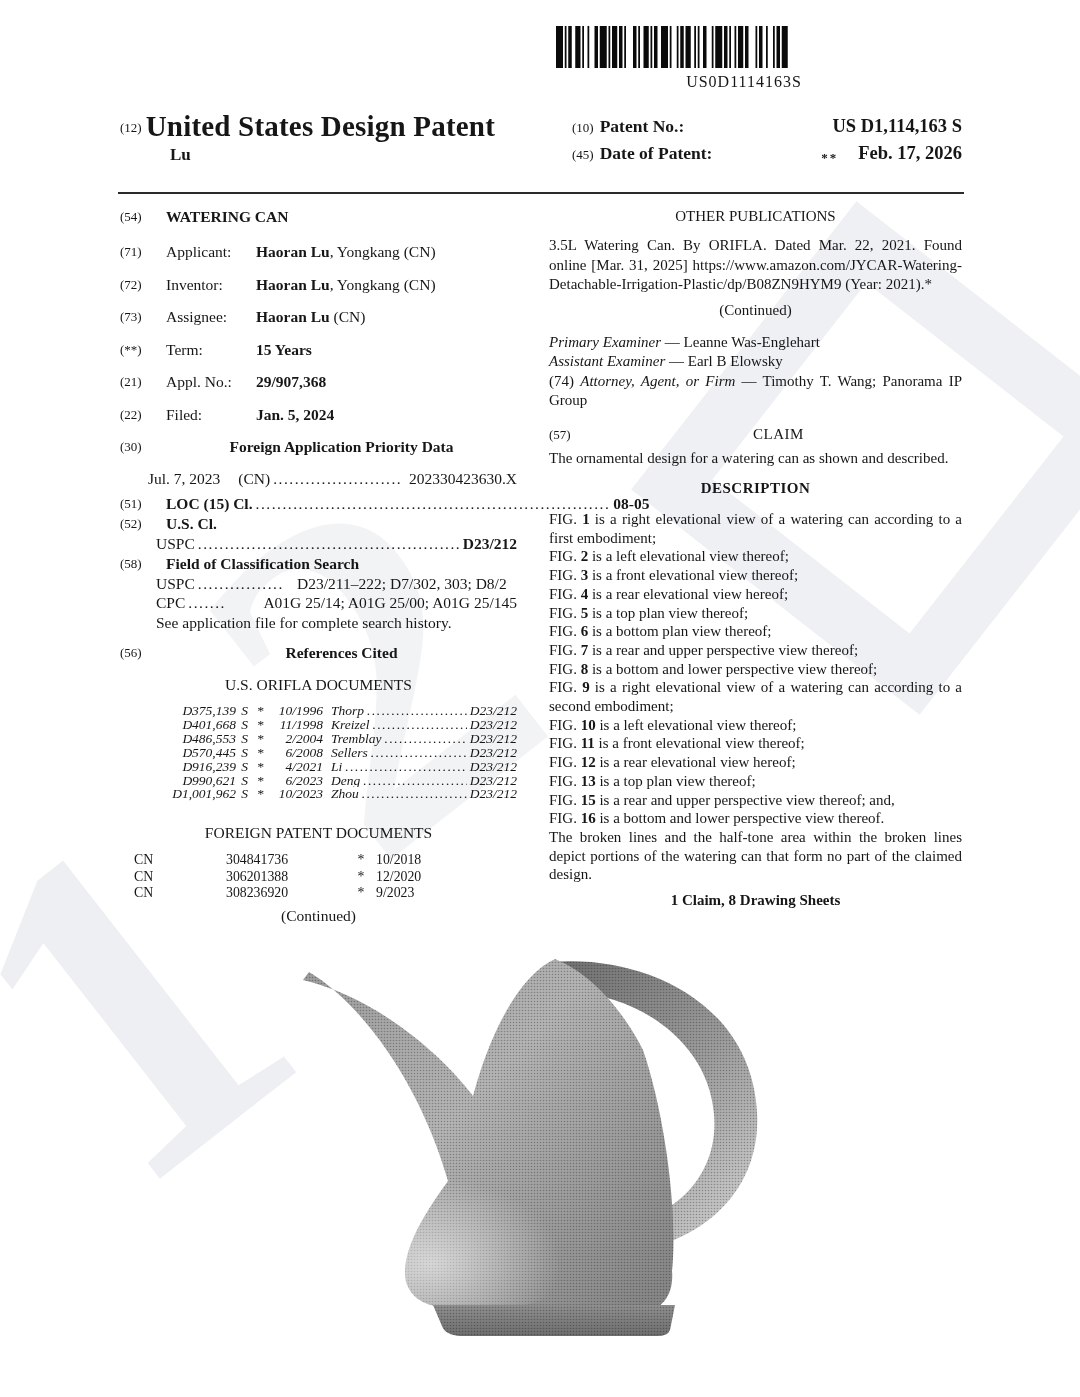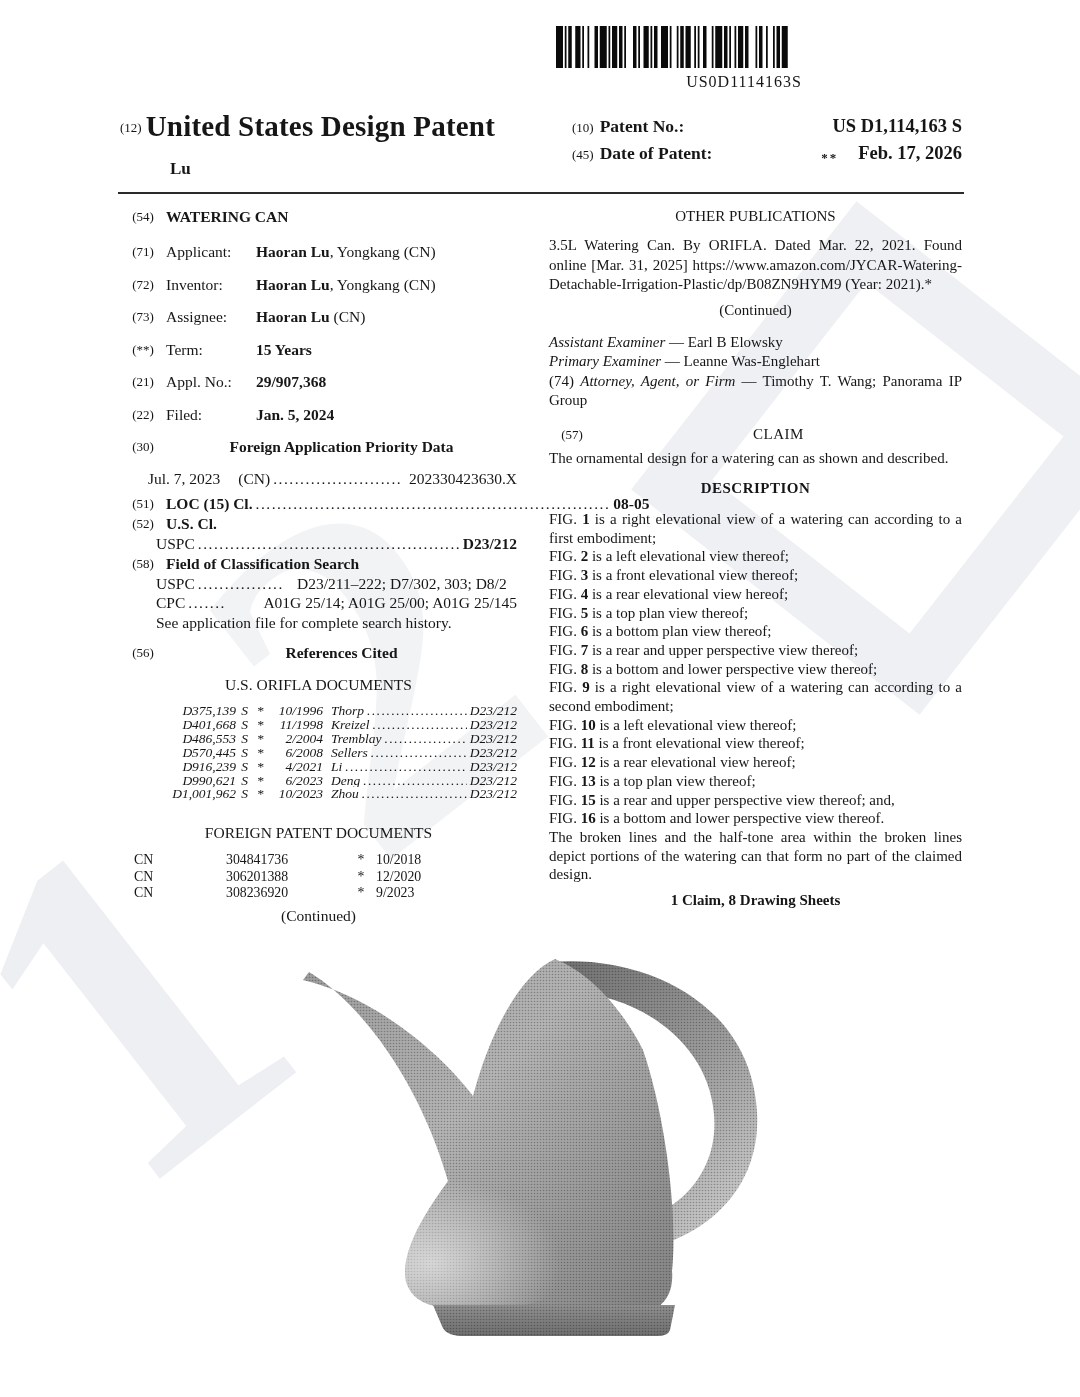--- a/index.html
+++ b/index.html
@@ -12,24 +12,24 @@
   .wm{position:absolute;z-index:0;pointer-events:none;font-weight:bold;line-height:1;user-select:none;}
   .wm-one{left:8px;top:770px;font-size:470px;color:#edeff2;transform:rotate(-38deg);}
   .wm-two{left:250px;top:430px;font-size:480px;color:#f1f3f5;transform:rotate(-38deg);}
   .wm-diamond{left:705px;top:275px;width:250px;height:250px;border:58px solid #eef0f3;transform:rotate(38deg);}
   .content{position:relative;z-index:1;}
   
   .barcode-wrap{position:absolute;top:26px;left:548px;width:392px;text-align:center;}
   .barcode-label{font-size:16px;letter-spacing:1px;margin-top:1px;}
   
   .header{position:absolute;top:110px;left:120px;width:842px;display:flex;justify-content:space-between;}
-  .code{font-size:13px;text-align:center;}
+  .code{font-size:13px;}
   .title-row .code{position:relative;top:-4px;}
   .us-title{font-size:29px;font-weight:bold;letter-spacing:.2px;}
-  .inventor{font-size:17px;font-weight:bold;margin-left:50px;margin-top:16px;}
+  .inventor{font-size:17px;font-weight:bold;margin-left:50px;margin-top:2px;}
   .header-right{width:390px;padding-top:6px;}
   .hr-row{display:flex;align-items:baseline;margin-bottom:6px;}
   .hr-row .code{margin-right:6px;}
   .hr-label{font-size:17.5px;font-weight:bold;white-space:nowrap;}
   .hr-value{flex:1;display:flex;justify-content:flex-end;align-items:baseline;gap:20px;
             font-size:18.5px;font-weight:bold;white-space:nowrap;}
   .stars{font-size:13px;position:relative;top:3px;letter-spacing:2px;}
   .rule{position:absolute;top:192px;left:118px;width:846px;border-top:2.5px solid #2a2a2a;}
   
   .cols{position:absolute;top:206px;left:120px;width:842px;display:flex;gap:32px;font-size:15.5px;}
@@ -350,22 +350,22 @@
       <div class="continued">(Continued)</div>
     </div>
 
     <div class="col-right">
 
       <div class="r-head">OTHER PUBLICATIONS</div>
       <div class="just">3.5L Watering Can. By ORIFLA. Dated Mar. 22, 2021. Found online [Mar. 31, 2025] https://www.amazon.com/JYCAR-Watering-Detachable-Irrigation-Plastic/dp/B08ZN9HYM9 (Year: 2021).*</div>
       <div class="r-cont">(Continued)</div>
 
       <div class="exam">
+        <div><span class="ital">Primary Examiner</span> <span>—</span> <span>Leanne Was-Englehart</span></div>
         <div><span class="ital">Assistant Examiner</span> <span>—</span> <span>Earl B Elowsky</span></div>
-        <div><span class="ital">Primary Examiner</span> <span>—</span> <span>Leanne Was-Englehart</span></div>
         <div style="text-align:justify"><span>(74)</span> <span class="ital">Attorney, Agent, or Firm</span> <span>—</span> <span>Timothy T. Wang; Panorama IP Group</span></div>
       </div>
 
       <div class="claim-head">
         <span class="code">(57)</span>
         <span class="h">CLAIM</span>
       </div>
       <div class="just">The ornamental design for a watering can as shown and described.</div>
 
       <div class="desc-head">DESCRIPTION</div>

